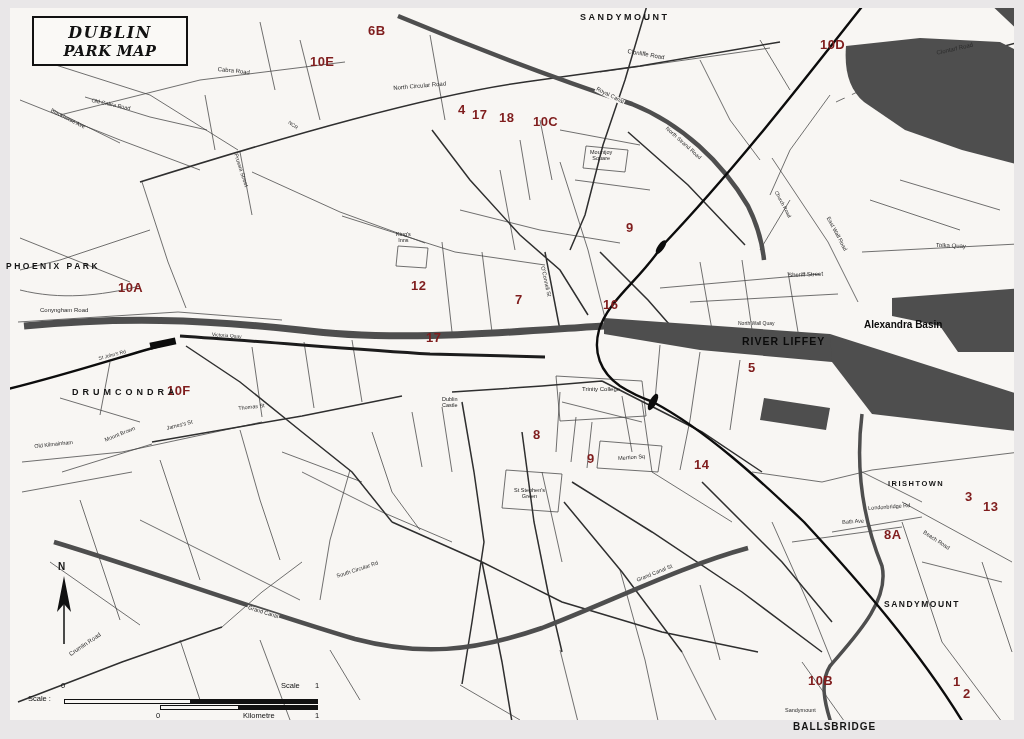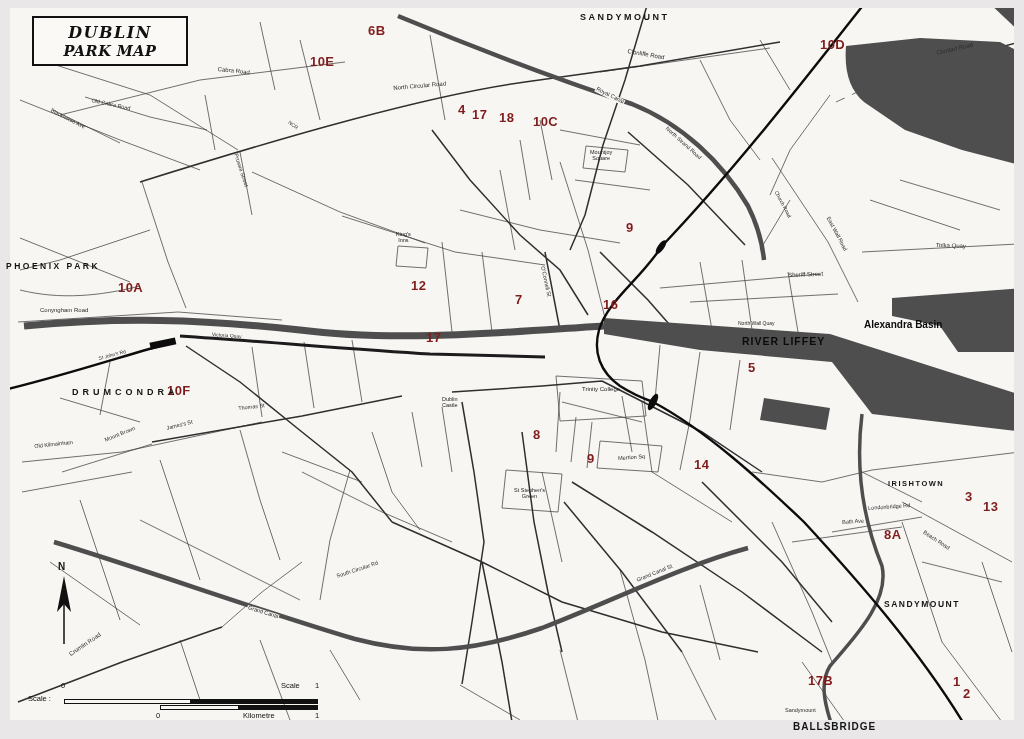--- a/index.html
+++ b/index.html
@@ -130,21 +130,21 @@
   <div class="lbl idx" style="left:603px;top:298px">16</div>
   <div class="lbl idx" style="left:426px;top:331px">17</div>
   <div class="lbl idx" style="left:167px;top:384px">10F</div>
   <div class="lbl idx" style="left:748px;top:361px">5</div>
   <div class="lbl idx" style="left:533px;top:428px">8</div>
   <div class="lbl idx" style="left:587px;top:452px">9</div>
   <div class="lbl idx" style="left:694px;top:458px">14</div>
   <div class="lbl idx" style="left:965px;top:490px">3</div>
   <div class="lbl idx" style="left:983px;top:500px">13</div>
   <div class="lbl idx" style="left:884px;top:528px">8A</div>
-  <div class="lbl idx" style="left:808px;top:674px">17B</div>
+  <div class="lbl idx" style="left:808px;top:674px">10B</div>
   <div class="lbl idx" style="left:953px;top:675px">1</div>
   <div class="lbl idx" style="left:963px;top:687px">2</div>
 
   <div class="lbl dist" style="left:580px;top:13px">SANDYMOUNT</div>
   <div class="lbl dist" style="left:6px;top:262px;font-size:8.5px">PHOENIX PARK</div>
   <div class="lbl dist" style="left:72px;top:388px;letter-spacing:4px">DRUMCONDRA</div>
   <div class="lbl dist" style="left:888px;top:480px;font-size:7.5px;letter-spacing:1.5px">IRISHTOWN</div>
   <div class="lbl dist" style="left:884px;top:600px;font-size:8.5px;letter-spacing:1.5px">SANDYMOUNT</div>
   <div class="lbl dist" style="left:793px;top:722px;font-size:10px;letter-spacing:1px">BALLSBRIDGE</div>
 

